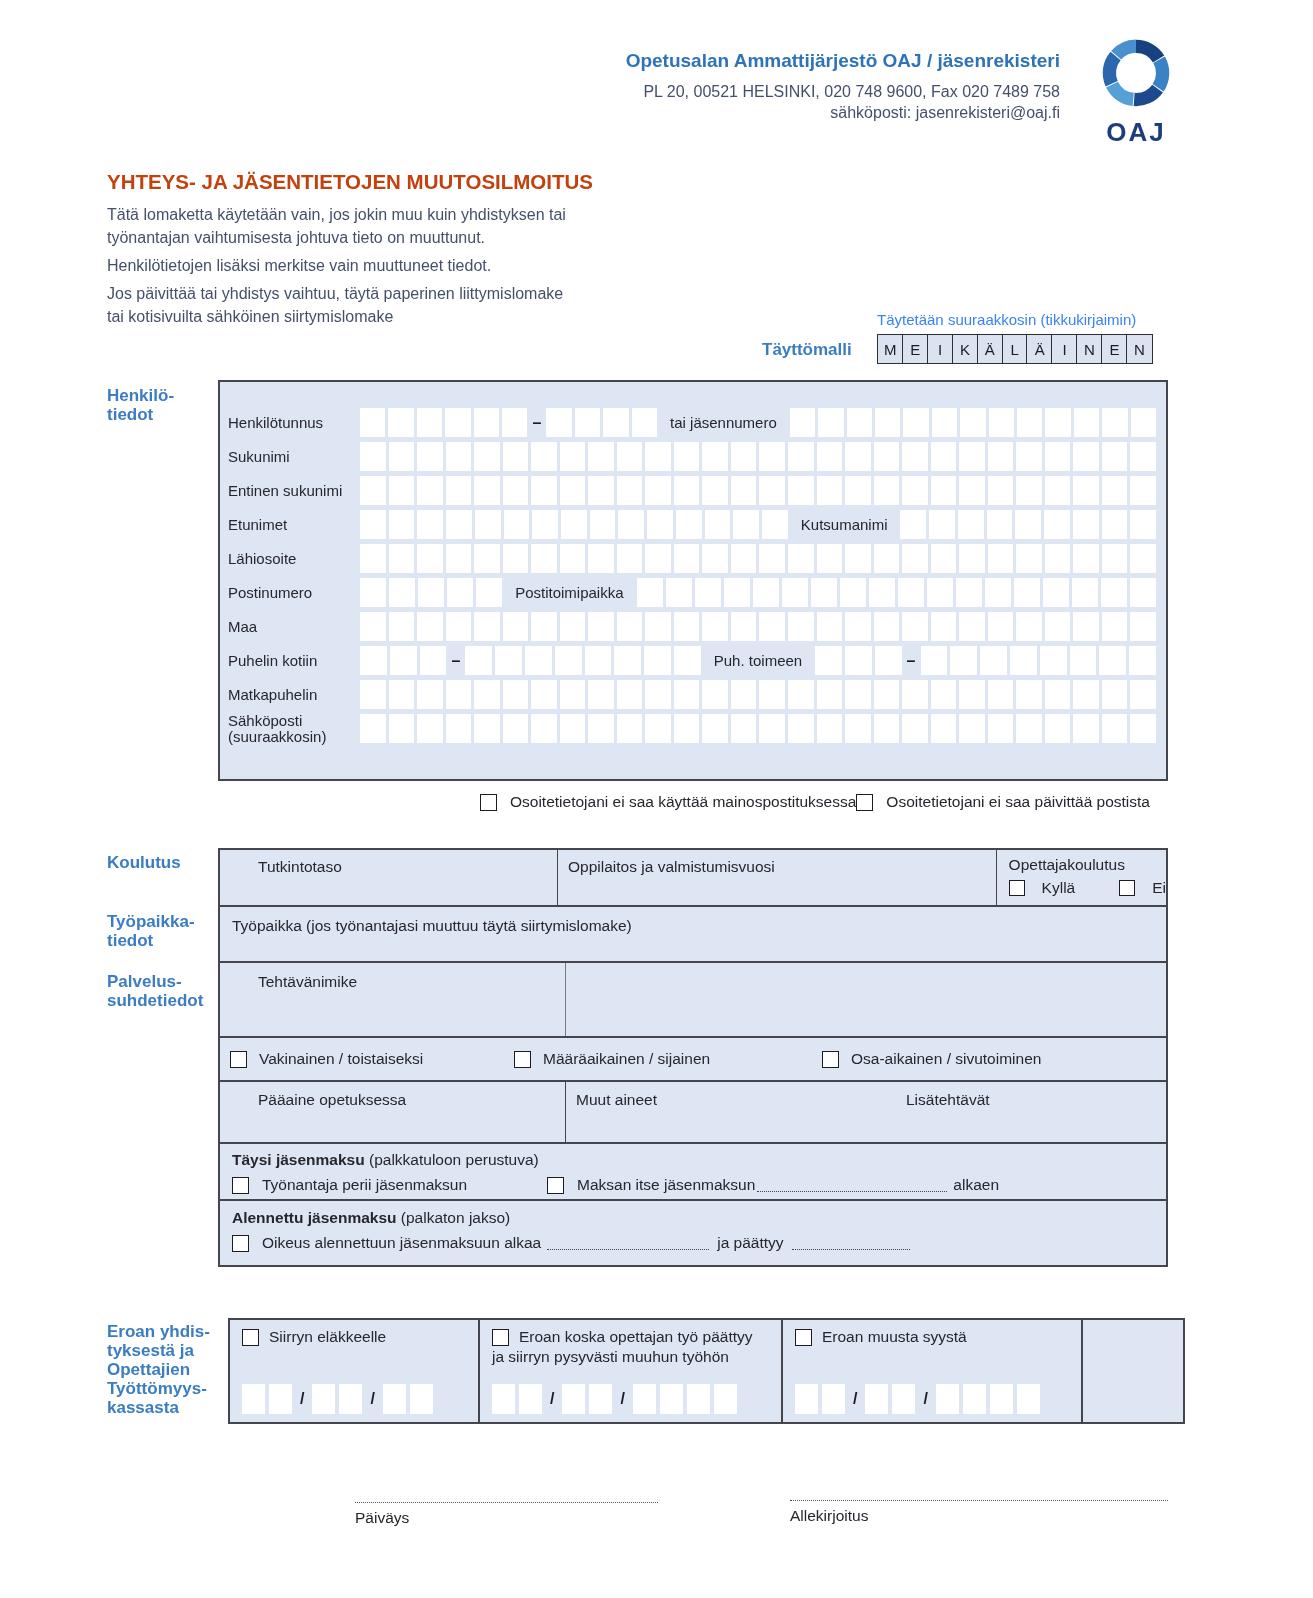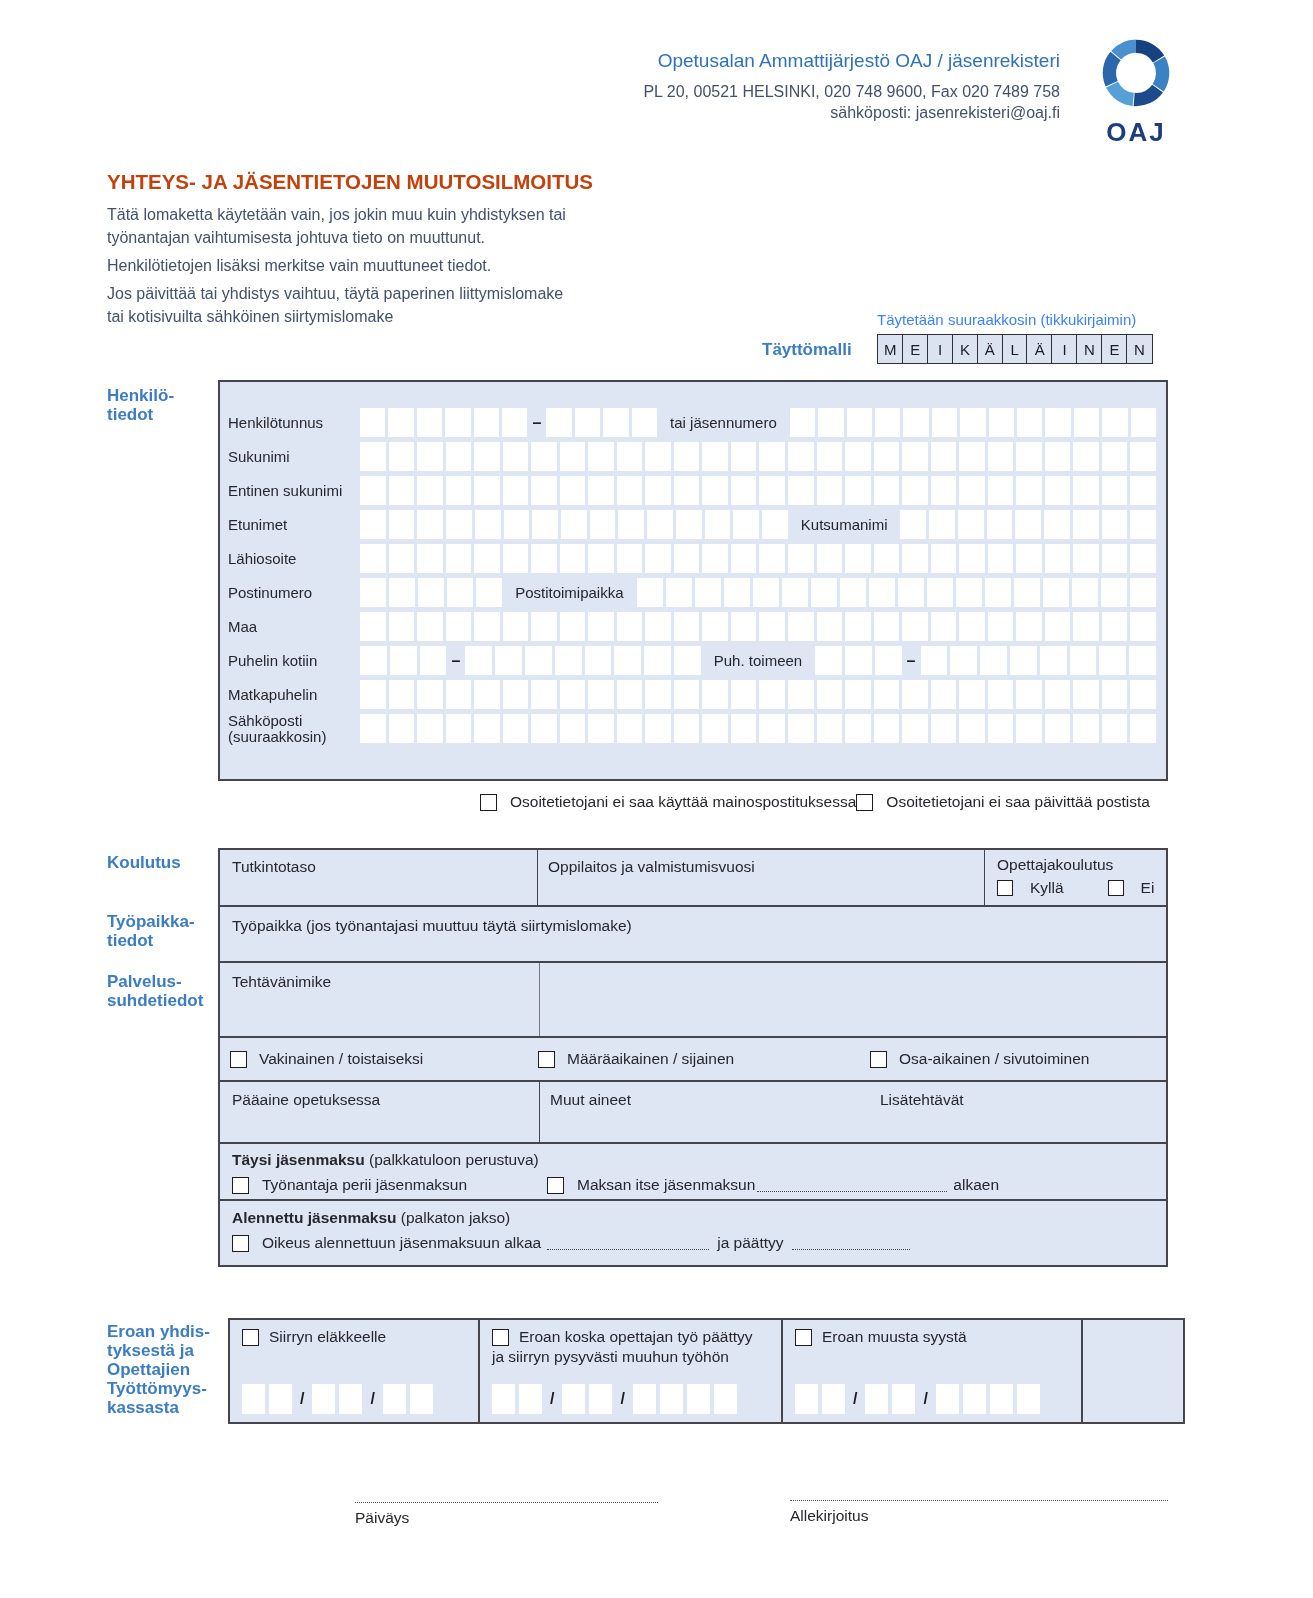--- a/index.html
+++ b/index.html
@@ -1,21 +1,21 @@
 <!DOCTYPE html>
 <html><head>
 <meta charset="utf-8">
 <style>
   html,body{margin:0;padding:0;background:#fff;}
   .page{position:relative;width:1313px;height:1598px;background:#fff;overflow:hidden;
         font-family:"Liberation Sans",sans-serif;color:#26262e;margin:0 auto;}
 
   
   .header-text{position:absolute;top:50px;right:253px;text-align:right;}
-  .org-line{color:#2e72ba;font-weight:normal;font-size:19px;margin-bottom:9px;white-space:nowrap;}
+  .org-line{color:#2e72ba;font-weight:bold;font-size:19px;margin-bottom:9px;white-space:nowrap;}
   .addr-line{color:#44506a;font-size:16px;line-height:21px;white-space:nowrap;}
   .logo{position:absolute;left:1094px;top:34px;width:84px;text-align:center;}
   .logo-word{font-size:26px;font-weight:bold;color:#1c3e7e;letter-spacing:2px;margin-top:1px;}
 
   
   .intro{position:absolute;left:107px;top:170px;width:600px;}
   .form-title{font-size:20.5px;font-weight:bold;color:#c2410c;margin:0 0 9px 0;}
   .intro p{margin:0 0 5px 0;font-size:16px;line-height:23px;color:#44506a;}
 
   
@@ -44,35 +44,35 @@
   .cb{display:inline-block;width:17px;height:17px;border:1.7px solid #1c1c22;background:#fff;box-sizing:border-box;flex:0 0 auto;}
   .cb.small{width:16px;height:16px;}
 
   
   .optout-row{position:absolute;left:398px;top:793px;width:752px;display:flex;justify-content:flex-end;align-items:center;}
   .optout-item{display:flex;align-items:center;font-size:15.5px;color:#26262e;}
   .optout-item .cb{margin-right:13px;}
 
   
   .main-box{position:absolute;left:218px;top:848px;width:950px;background:#dfe6f3;border:2px solid #45454d;box-sizing:border-box;}
-  .m-row{box-sizing:border-box;border-top:2px solid #45454d;font-size:15.5px;color:#26262e;}
+  .m-row{box-sizing:border-box;border-top:2px solid #45454d;font-size:15.5px;color:#26262e;padding-left:26px;}
   .m-row:first-child{border-top:none;}
   .row-koulutus{height:55px;display:flex;}
   .kcol{box-sizing:border-box;padding:8px 0 0 12px;}
   .kcol1{width:318px;border-right:1.8px solid #45454d;}
   .kcol2{width:447px;border-right:1.8px solid #45454d;padding-left:10px;}
   .kcol3{flex:1;padding-top:6px;}
   .yesno{display:flex;align-items:center;margin-top:5px;gap:8px;}
   .yesno .cb{margin-right:9px;}
   .yesno .gap{width:28px;}
   .row-tyopaikka{height:56px;padding:10px 0 0 12px;}
   .row-tehtava{height:75px;display:flex;}
   .t-left{width:320px;border-right:1.5px solid #7a7a82;padding:10px 0 0 12px;box-sizing:border-box;}
   .t-right{flex:1;}
-  .row-cbtypes{height:44px;display:flex;align-items:center;padding-left:10px;gap:24px;}
+  .row-cbtypes{height:44px;display:flex;align-items:center;padding-left:10px;}
   .cbgroup{display:flex;align-items:center;}
   .cbgroup .cb{margin-right:12px;}
   .cbg1{width:284px;}
   .cbg2{width:308px;}
   .row-paaine{height:62px;display:flex;}
   .pa-left{width:320px;border-right:1.8px solid #45454d;padding:9px 0 0 12px;box-sizing:border-box;}
   .pa-right{flex:1;display:flex;padding-top:9px;}
   .pa-muut{width:330px;padding-left:10px;}
   .pa-lisa{flex:1;}
   .row-taysi{height:57px;padding:7px 12px 0 12px;}

